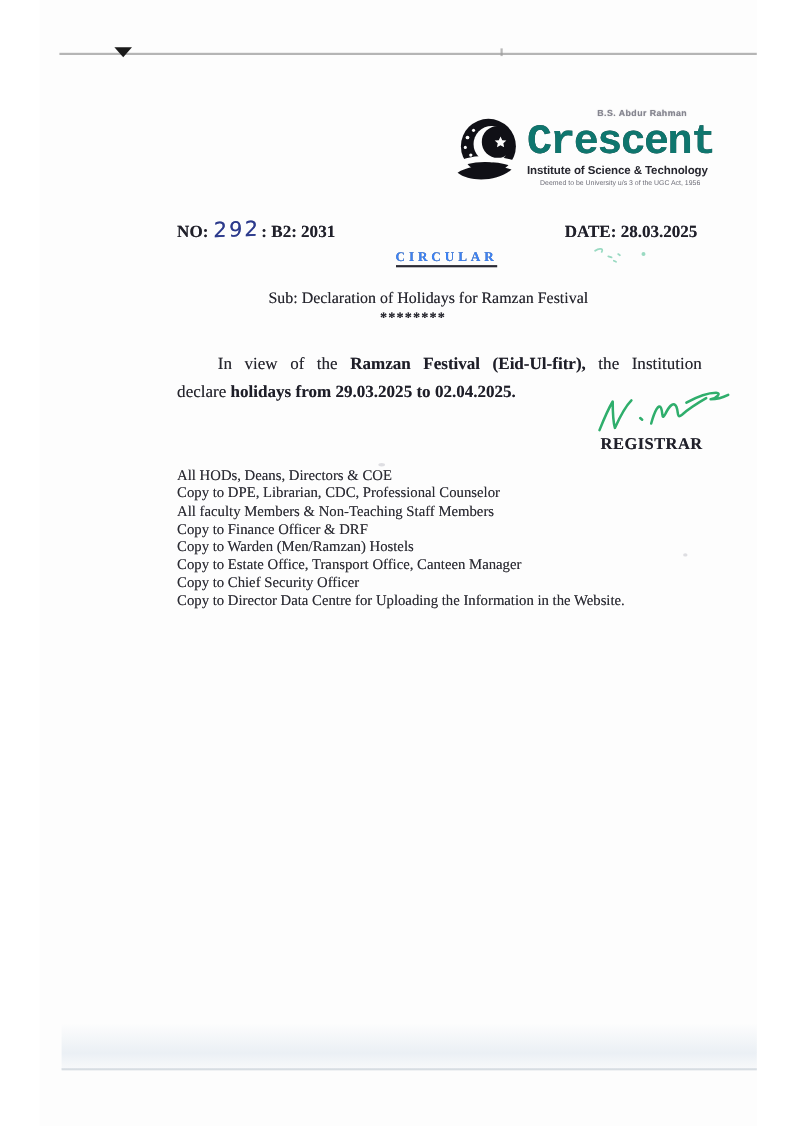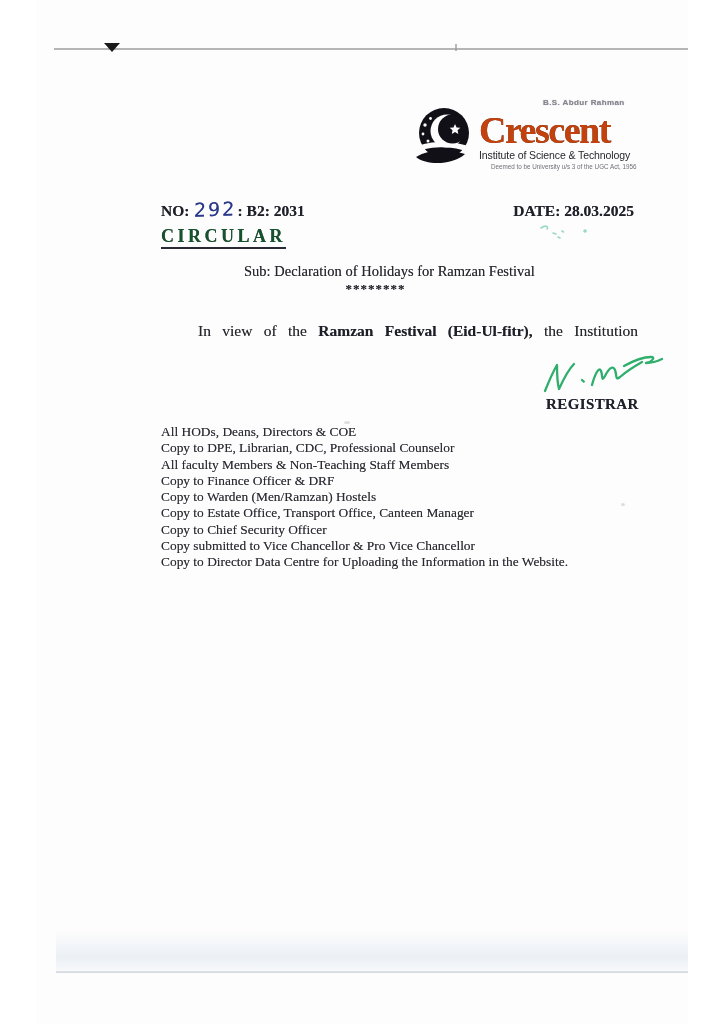--- a/index.html
+++ b/index.html
@@ -26,36 +26,36 @@
     background: linear-gradient(to bottom, rgba(226,233,240,0), rgba(220,229,238,.55) 65%, rgba(233,238,243,.25)); }
   .speck { position: absolute; background: #c4c4cc; border-radius: 50%; opacity: .55; }
   
   .letterhead { position: absolute; left: 375px; top: 96px; width: 232px; }
   .trust-name { position: absolute; left: 132px; top: 2px; width: 100px;
     font-family: "Liberation Sans", sans-serif; font-size: 8px; font-weight: 700;
     color: #85858f; letter-spacing: .4px; text-shadow: 0 0 1px rgba(140,140,150,.7); white-space: nowrap; }
   .brand-row { position: absolute; left: 0; top: 9px; display: flex; align-items: flex-start; }
   .logo-svg { width: 66px; height: 68px; flex: 0 0 auto; }
   .brand-text { margin-left: 2px; padding-top: 7px; }
-  .brand-name { font-family: Liberation Serif, serif; font-weight: 700; font-size: 38px;
-    line-height: 36px; letter-spacing: -1.5px; color: #c2410c; text-shadow: 0 0 .6px rgba(20,20,28,.8); }
-  .brand-subtitle { font-family: "Liberation Sans", sans-serif; font-weight: 400; font-size: 10.5px;
+  .brand-name { font-family: Liberation Mono, monospace; font-weight: 700; font-size: 38px;
+    line-height: 36px; letter-spacing: -1.5px; color: #0f766e; text-shadow: 0 0 .6px rgba(20,20,28,.8); }
+  .brand-subtitle { font-family: "Liberation Sans", sans-serif; font-weight: 700; font-size: 10.5px;
     letter-spacing: -0.1px; color: #26262e; margin-top: 1px; white-space: nowrap; }
   .brand-tagline { font-family: "Liberation Sans", sans-serif; font-size: 6.3px; color: #6e6e78;
     margin-top: 2px; margin-left: 12px; white-space: nowrap; }
   
   .meta-row { position: absolute; left: 125px; top: 198px; width: 473px;
     display: flex; justify-content: space-between; align-items: baseline;
     font-weight: 700; font-size: 15.5px; color: #20202a; text-shadow: 0 0 .5px rgba(32,32,42,.6); }
   .no-hand { font-family: "DejaVu Sans", sans-serif; color: #2c3a8c; font-size: 19px;
     letter-spacing: 2px; font-weight: 400; display: inline-block; transform: rotate(-2deg) skewX(-4deg);
     margin: 0 1px; text-shadow: 0 0 .4px rgba(44,58,140,.7); }
   
-  .heading { position: absolute; left: 125px; top: 226px; width: 490px; 
-    font-size: 18px; font-weight: 700; letter-spacing: 3.5px; color: #14532d;
+  .heading { position: absolute; left: 125px; top: 226px; width: 490px; text-align: center;
+    font-size: 12px; font-weight: 700; letter-spacing: 3.5px; color: #3b82f6;
     text-shadow: 0 0 .5px rgba(32,32,42,.65); }
   .heading span { border-bottom: 2px solid #2a2a34; padding-bottom: 1px; }
   .green-smudge { position: absolute; left: 502px; top: 220px; width: 62px; height: 22px; opacity: .55; }
   
   .subject { position: absolute; left: 208px; top: 263px; font-size: 14.5px; color: #26262e;
     line-height: 17px; text-shadow: 0 0 .45px rgba(38,38,46,.6); }
   .subject .line2 { padding-left: 33px; }
   .subject .stars { padding-left: 33px; text-align: center; width: 230px; letter-spacing: 1px;
     font-weight: 700; font-size: 13px; }
   
@@ -129,37 +129,37 @@
     </g>
   </svg>
 
   <div class="subject">
     <div class="line1">Sub: Declaration of Holidays for Ramzan Festival</div>
     <div class="stars">********</div>
   </div>
 
   <div class="para">
     <div class="p1"><span>In view of the</span> <b>Ramzan Festival (Eid-Ul-fitr),</b> <span>the Institution</span></div>
+    <div class="p2"><span>declare</span> <b>holidays from 29.03.2025 to 02.04.2025.</b></div>
   </div>
 
   <svg class="signature-svg" viewBox="0 0 132 46" aria-hidden="true">
     <g stroke="#2fae6c" stroke-width="2.3" fill="none" stroke-linecap="round" stroke-linejoin="round">
       <path d="M11 40 C15 30 20 19 23 14 C23 23 23 31 25 38 C30 27 35 18 40 13"></path>
       <path d="M48 29 l1.8 1.6"></path>
       <path d="M58 34 C61 23 65 15 67 20 C69 25 67 32 71 25 C75 17 79 14 81 19 C83 24 81 30 86 26 C93 20 101 15 108 11"></path>
       <path d="M90 15 C99 10 110 6 117 6 C122 6 118 11 112 12 C118 12 124 10 128 8"></path>
     </g>
   </svg>
   <div class="registrar">REGISTRAR</div>
 
   <div class="distribution">
       <div class="dist-line">All HODs, Deans, Directors &amp; COE</div>
       <div class="dist-line">Copy to DPE, Librarian, CDC, Professional Counselor</div>
       <div class="dist-line">All faculty Members &amp; Non-Teaching Staff Members</div>
       <div class="dist-line">Copy to Finance Officer &amp; DRF</div>
       <div class="dist-line">Copy to Warden (Men/Ramzan) Hostels</div>
       <div class="dist-line">Copy to Estate Office, Transport Office, Canteen Manager</div>
       <div class="dist-line">Copy to Chief Security Officer</div>
-      <div class="dist-line">Copy submitted to Vice Chancellor &amp; Pro Vice Chancellor</div>
       <div class="dist-line">Copy to Director Data Centre for Uploading the Information in the Website.</div>
     </div>
 
 </div>
 
 </body></html>

